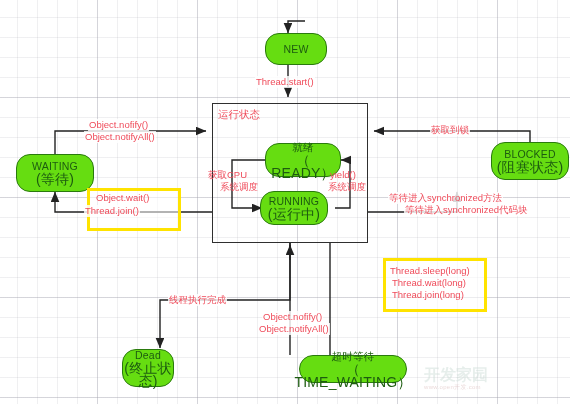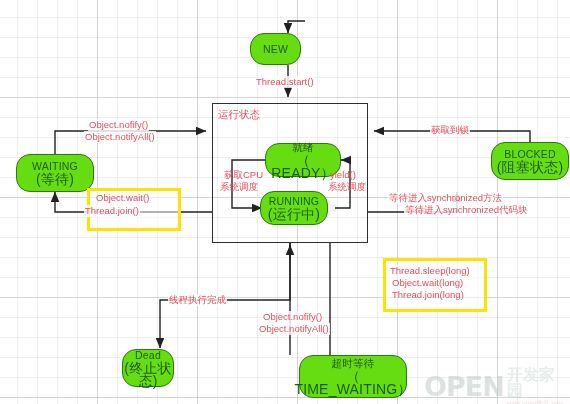--- a/index.html
+++ b/index.html
@@ -128,21 +128,21 @@
       <path d="M290,260 L290,245" marker-end="url(#ah)"></path>
 
       <path d="M330,243 L330,368 L300,368" marker-end="url(#ah)"></path>
     </g>
   </svg>
 
 
   <div class="bigbox"></div>
   <div class="boxlabel">运行状态</div>
 
-  <div class="node" style="left:250px;top:33px;width:51px;height:32px;">
+  <div class="node" style="left:265px;top:33px;width:62px;height:32px;">
     <span>NEW</span>
   </div>
 
   <div class="node" style="left:265px;top:143px;width:76px;height:34px;">
     <span>就绪</span>
     <span class="ln2">（ READY）</span>
   </div>
 
   <div class="node" style="left:260px;top:191px;width:68px;height:34px;">
     <span>RUNNING</span>
@@ -157,57 +157,56 @@
   <div class="node" style="left:491px;top:142px;width:78px;height:38px;">
     <span>BLOCKED</span>
     <span class="ln2">(阻塞状态)</span>
   </div>
 
   <div class="node" style="left:122px;top:349px;width:52px;height:38px;">
     <span>Dead</span>
     <span class="ln2">(终止状态)</span>
   </div>
 
-  <div class="node" style="left:299px;top:355px;width:108px;height:43px;">
+  <div class="node" style="left:299px;top:355px;width:108px;height:28px;">
     <span>超时等待</span>
     <span class="ln2">（ TIME_WAITING）</span>
   </div>
 
   <div class="ybox" style="left:87px;top:188px;width:94px;height:43px;"></div>
   <div class="ybox" style="left:383px;top:258px;width:104px;height:54px;"></div>
 
   <div class="lbl w" style="left:255px;top:76px;">Thread.start()</div>
 
   <div class="lbl w" style="left:88px;top:119px;">Object.nofify()</div>
   <div class="lbl w" style="left:84px;top:131px;">Object.notifyAll()</div>
 
   <div class="lbl" style="left:96px;top:192px;">Object.wait()</div>
   <div class="lbl w" style="left:84px;top:205px;">Thread.join()</div>
 
-  <div class="lbl" style="left:224px;top:169px;">获取CPU</div>
+  <div class="lbl" style="left:208px;top:169px;">获取CPU</div>
   <div class="lbl" style="left:220px;top:181px;">系统调度</div>
 
   <div class="lbl" style="left:330px;top:169px;">yield()</div>
   <div class="lbl" style="left:328px;top:181px;">系统调度</div>
 
   <div class="lbl w" style="left:430px;top:124px;">获取到锁</div>
 
   <div class="lbl w" style="left:388px;top:192px;">等待进入synchronized方法</div>
   <div class="lbl w" style="left:388px;top:204px;margin-left:16px;">等待进入synchronized代码块</div>
 
   <div class="lbl w" style="left:168px;top:294px;">线程执行完成</div>
 
   <div class="lbl w" style="left:262px;top:311px;">Object.nofify()</div>
   <div class="lbl w" style="left:258px;top:323px;">Object.notifyAll()</div>
 
   <div class="lbl" style="left:390px;top:265px;">Thread.sleep(long)</div>
-  <div class="lbl" style="left:392px;top:277px;">Object.wait(long)</div>
+  <div class="lbl" style="left:392px;top:277px;">Thread.wait(long)</div>
   <div class="lbl" style="left:392px;top:289px;">Thread.join(long)</div>
 
   <div class="watermark">
-    <div class="open">OPEN</div>
     <div class="cn">
       <div class="cn1">开发家园</div>
       <div class="cn2">www.open开发.com</div>
     </div>
   </div>
 
 </div>
 
 </body></html>

